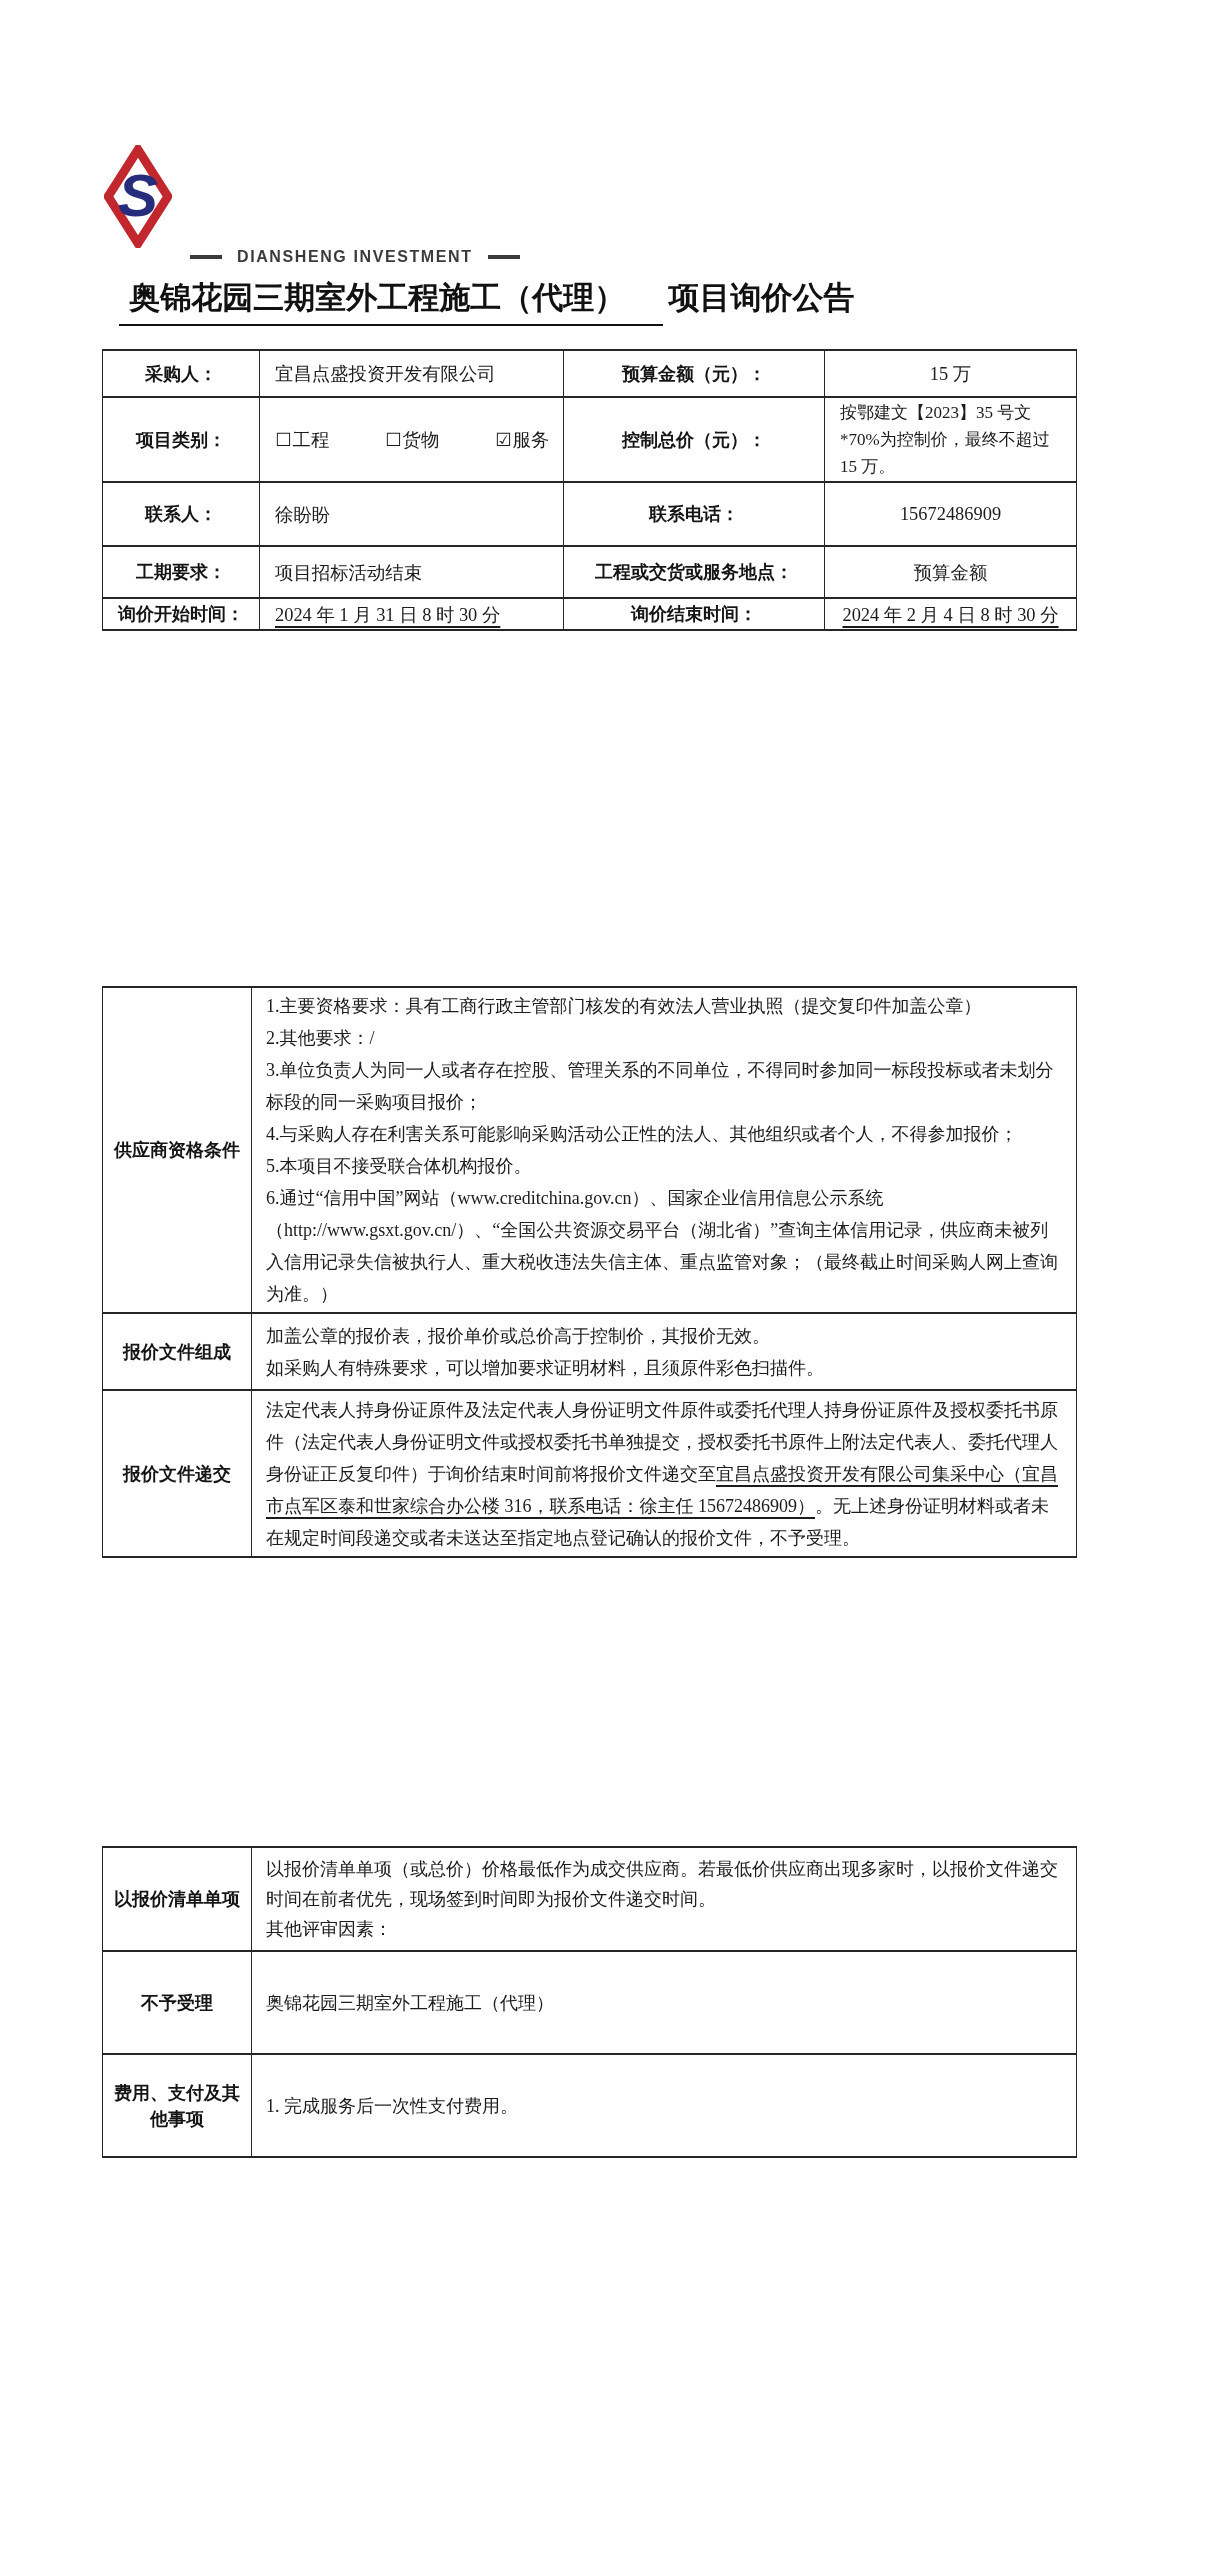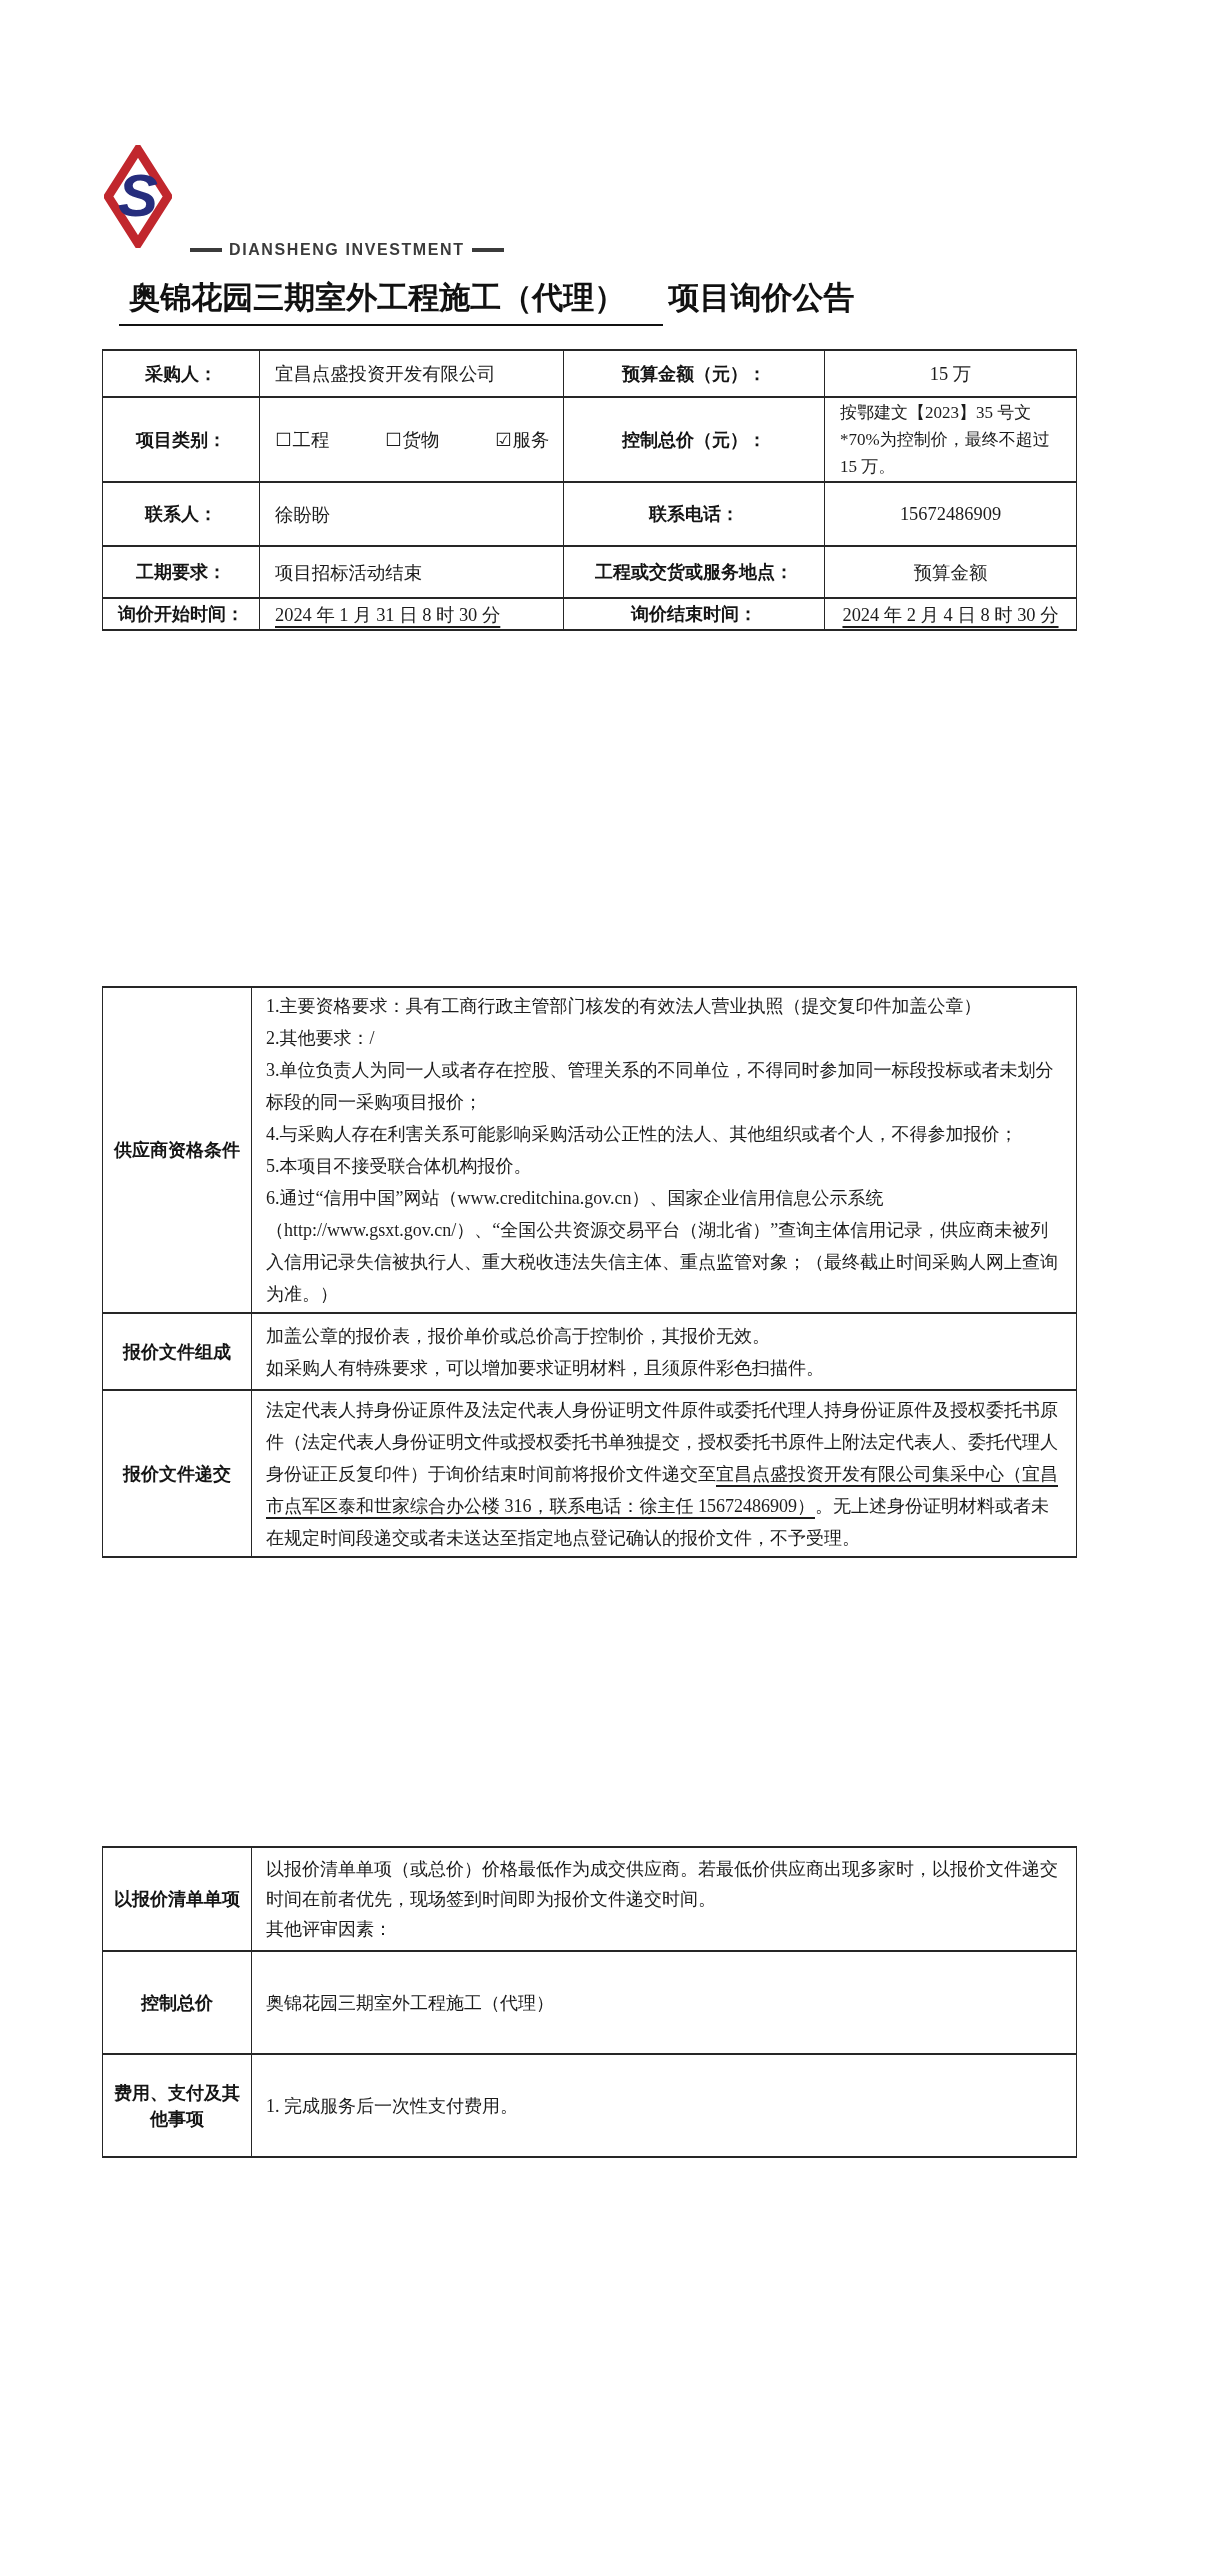--- a/index.html
+++ b/index.html
@@ -3,21 +3,21 @@
 <meta charset="utf-8">
 <style>
   html,body{margin:0;padding:0;background:#ffffff;}
   body{width:1215px;height:2576px;position:relative;font-family:"Liberation Serif",serif;color:#1c1c1c;}
   .page{position:absolute;inset:0;background:#ffffff;}
 
   
   .logo-mark{position:absolute;left:104px;top:145px;width:68px;height:103px;}
   .logo-cn{position:absolute;left:190px;top:160px;font-family:"Liberation Sans",sans-serif;
            font-weight:bold;font-size:65px;line-height:1.05;color:#3b3b3b;letter-spacing:19.5px;white-space:nowrap;}
-  .logo-en-wrap{position:absolute;left:190px;top:241px;display:flex;align-items:center;gap:7px;}
+  .logo-en-wrap{position:absolute;left:190px;top:248px;display:flex;align-items:center;gap:15px;}
   .dashline{width:32px;height:3.2px;background:#3b3b3b;}
   .logo-en{font-family:"Liberation Sans",sans-serif;font-weight:bold;font-size:16px;
            color:#3b3b3b;letter-spacing:1.6px;white-space:nowrap;}
 
   
   .title{position:absolute;top:277px;left:0;width:974px;text-align:center;
          font-family:"Liberation Serif",serif;font-weight:bold;font-size:31px;color:#111;white-space:nowrap;}
   .title-u{display:inline-block;padding:0 38px 5.4px 9.7px;border-bottom:2.2px solid #111;}
   .title-suffix{margin-left:5.4px;}
 
@@ -162,21 +162,21 @@
       </colgroup>
     <tbody>
         <tr>
       <td class="lbl">以报价清单单项</td>
       <td class="val txt3">
         <p>以报价清单单项（或总价）价格最低作为成交供应商。若最低价供应商出现多家时，以报价文件递交时间在前者优先，现场签到时间即为报价文件递交时间。</p>
         <p>其他评审因素：</p>
       </td>
     </tr>
     <tr>
-      <td class="lbl">控制总价</td>
+      <td class="lbl">不予受理</td>
       <td class="val txt3">
         <p>奥锦花园三期室外工程施工（代理）</p>
       </td>
     </tr>
     <tr>
       <td class="lbl">费用、支付及其他事项</td>
       <td class="val txt3">
         <p>1. 完成服务后一次性支付费用。</p>
       </td>
     </tr>

